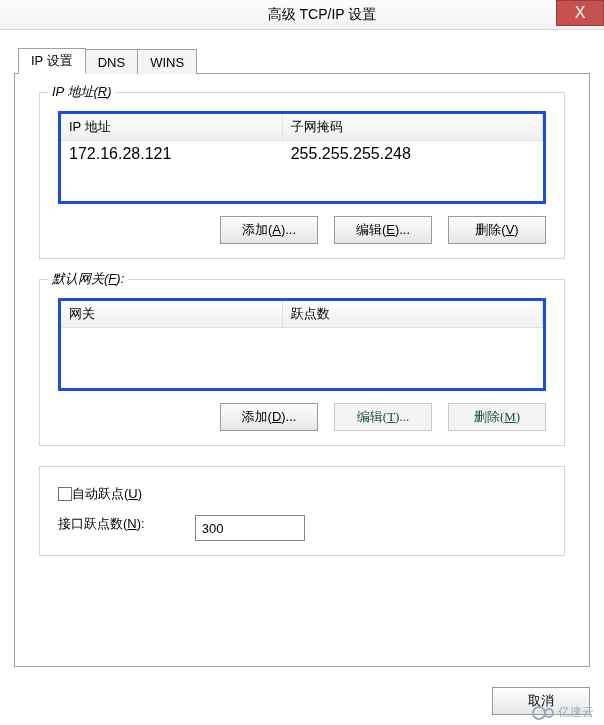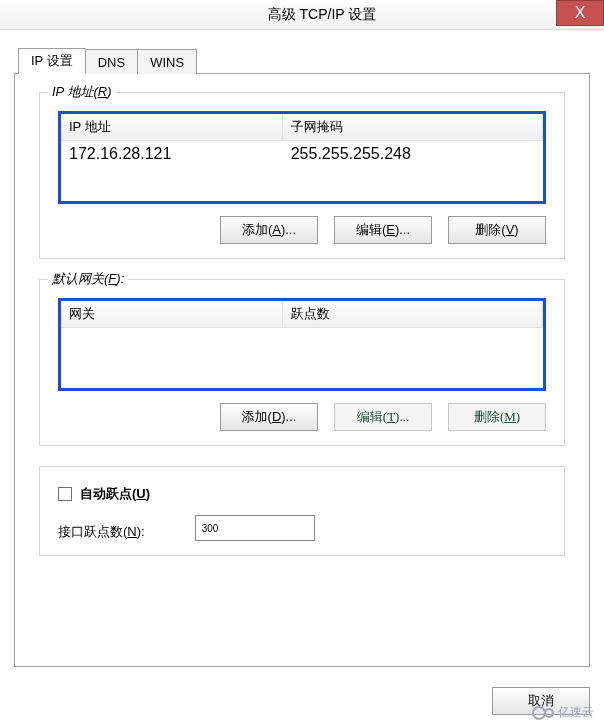--- a/index.html
+++ b/index.html
@@ -135,36 +135,36 @@
     cursor: default;
   }
   button.win:disabled {
     color: #14532d;
     border-color: #c8c8c8;
     background: #f4f4f4;
     font-family: Liberation Serif, serif;
   }
   .metric-row {
     display: flex;
-    align-items: flex-end;
+    align-items: flex-start;
     gap: 12px;
     margin-top: 12px;
   }
   .checkbox {
     width: 14px; height: 14px;
     border: 1px solid #707070;
     background: #fff;
     flex-shrink: 0;
   }
   input.textbox {
     height: 26px;
-    width: 120px;
+    width: 110px;
     border: 1px solid #828790;
     font-family: inherit;
-    font-size: 10px;
+    font-size: 13px;
     padding: 0 6px;
   }
   .bottom-buttons {
     position: absolute;
     right: 14px; bottom: 10px;
     display: flex;
     gap: 12px;
   }
   .underline { text-decoration: underline; }
   .watermark {
@@ -254,21 +254,21 @@
         <button class="win" disabled="">
           <span>编辑(</span><span class="underline">T</span><span>)...</span>
         </button>
         <button class="win" disabled="">
           <span>删除(</span><span class="underline">M</span><span>)</span>
         </button>
       </div>
     </div>
 
     <div class="groupbox" style="margin-bottom:4px;">
-      <div style="display:flex;align-items:center;gap:8px;font-weight:bold;">
+      <div style="display:flex;align-items:center;">
         <div class="checkbox"></div>
         <span>
           <span>自动跃点(</span><span class="underline">U</span><span>)</span>
         </span>
       </div>
       <div class="metric-row">
         <span>
           <span>接口跃点数(</span><span class="underline">N</span><span>):</span>
         </span>
         <input class="textbox" style="margin-left: 38px;" value="300">

